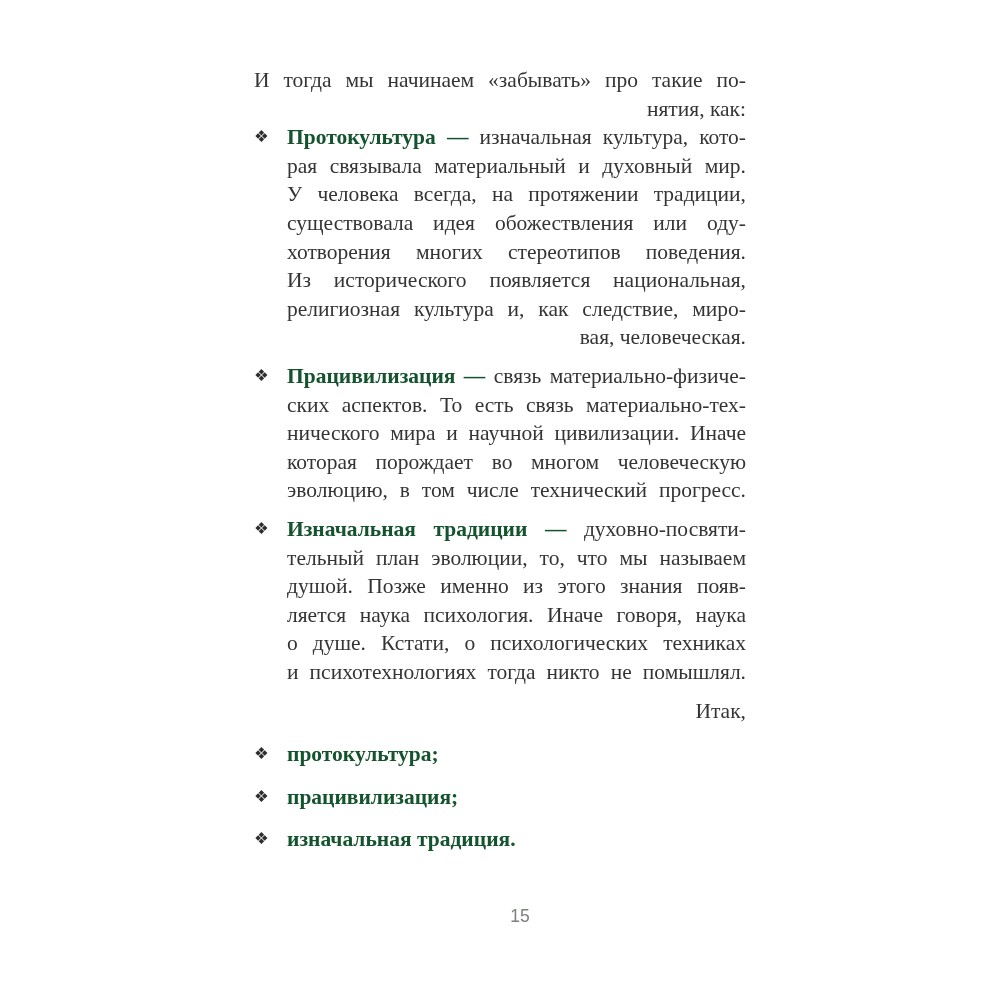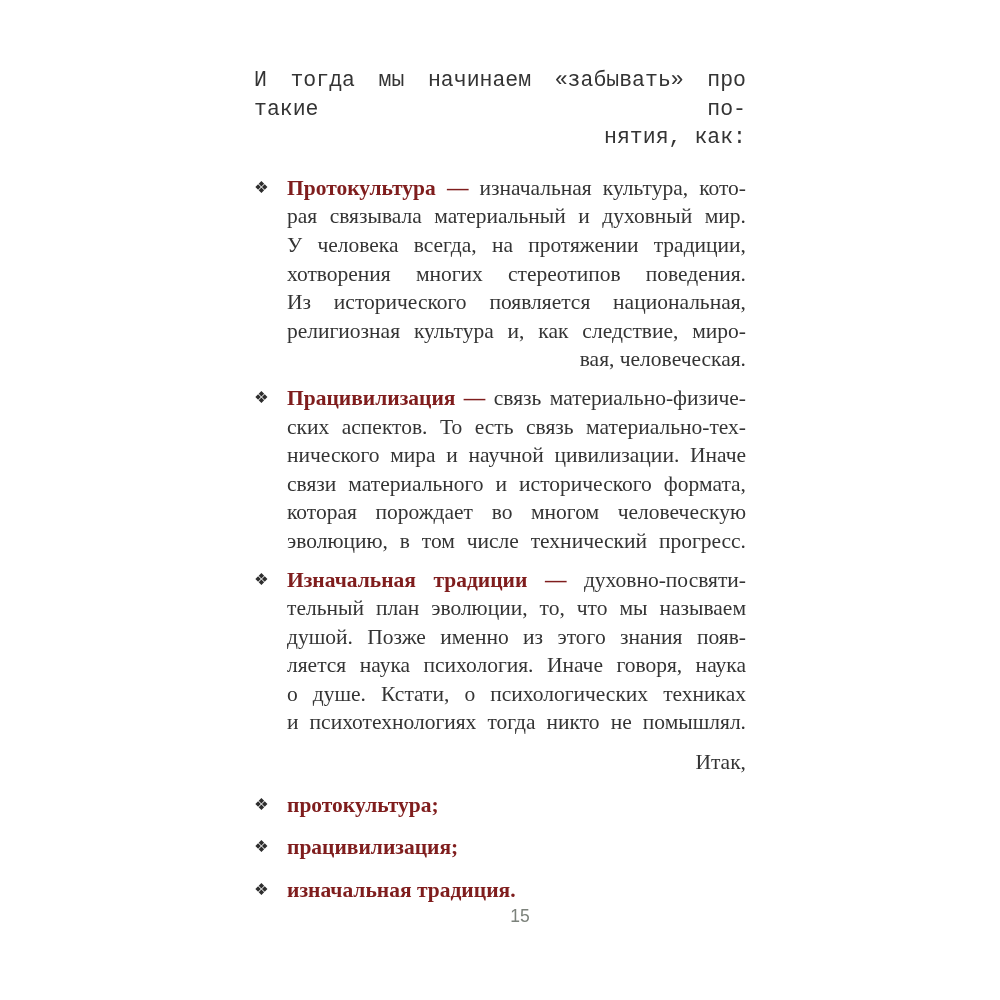--- a/index.html
+++ b/index.html
@@ -23,36 +23,36 @@
   }
   .line, .itak-line {
     font-size: 21.5px;
     line-height: 28.6px;
     text-align: right;
   }
   .just {
     text-align: justify;
     text-align-last: justify;
   }
-  .intro { margin-bottom: 22px; font-family: Liberation Mono, monospace; }
+  .intro { margin-bottom: 0; }
   .bullet {
     display: flex;
     align-items: flex-start;
     margin-bottom: 10px;
   }
   .marker {
     flex: 0 0 33px;
     width: 33px;
     font-family: "DejaVu Sans", sans-serif;
     font-size: 16.5px;
     line-height: 28.6px;
     color: #2e2e2e;
   }
   .bullet-body { flex: 1 1 auto; min-width: 0; }
-  b { color: #7f1d1d; }
+  b { color: #14532d; }
   .itak-line { margin-top: 11px; }
   .term-item {
     display: flex;
     align-items: flex-start;
     margin-top: 14px;
     font-size: 21.5px;
     line-height: 28.6px;
   }
   .page-number {
     position: absolute;
@@ -76,36 +76,36 @@
         <div class="line">нятия, как:</div>
       </div>
 
     <div class="bullet">
       <span class="marker">❖</span>
       <div class="bullet-body">
         <div class="line just"><b>Протокультура —</b><span> изначальная культура, кото-</span></div>
         <div>
             <div class="line just">рая связывала материальный и духовный мир.</div>
             <div class="line just">У человека всегда, на протяжении традиции,</div>
+            <div class="line just">существовала идея обожествления или оду-</div>
             <div class="line just">хотворения многих стереотипов поведения.</div>
             <div class="line just">Из исторического появляется национальная,</div>
             <div class="line just">религиозная культура и, как следствие, миро-</div>
             <div class="line">вая, человеческая.</div>
           </div>
       </div>
     </div>
 
     <div class="bullet">
       <span class="marker">❖</span>
       <div class="bullet-body">
         <div class="line just"><b>Працивилизация —</b><span> связь материально-физиче-</span></div>
         <div>
             <div class="line just">ских аспектов. То есть связь материально-тех-</div>
             <div class="line just">нического мира и научной цивилизации. Иначе</div>
-            <div class="line just">связи материального и исторического формата,</div>
             <div class="line just">которая порождает во многом человеческую</div>
             <div class="line just">эволюцию, в том числе технический прогресс.</div>
           </div>
       </div>
     </div>
 
     <div class="bullet">
       <span class="marker">❖</span>
       <div class="bullet-body">
         <div class="line just"><b>Изначальная традиции —</b><span> духовно-посвяти-</span></div>

